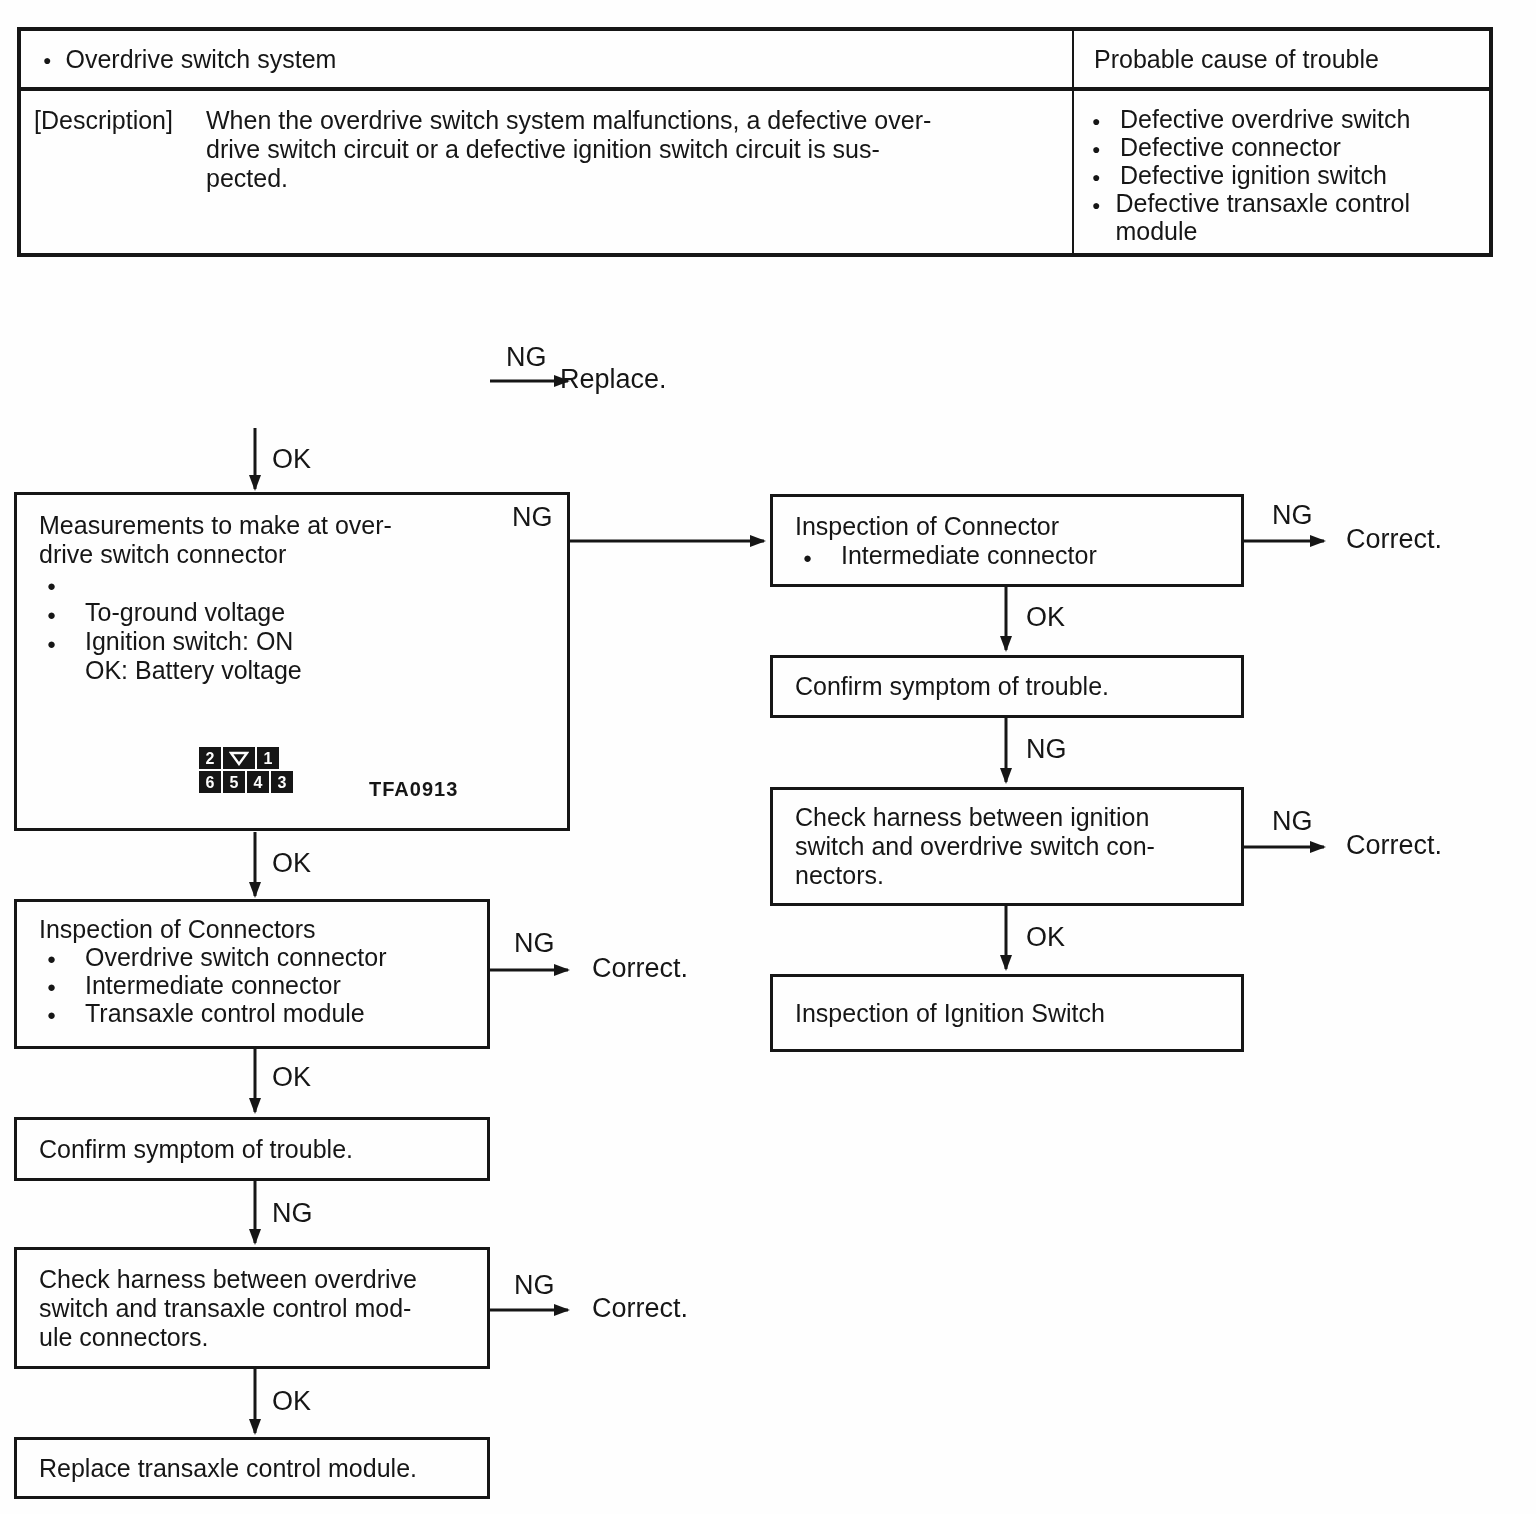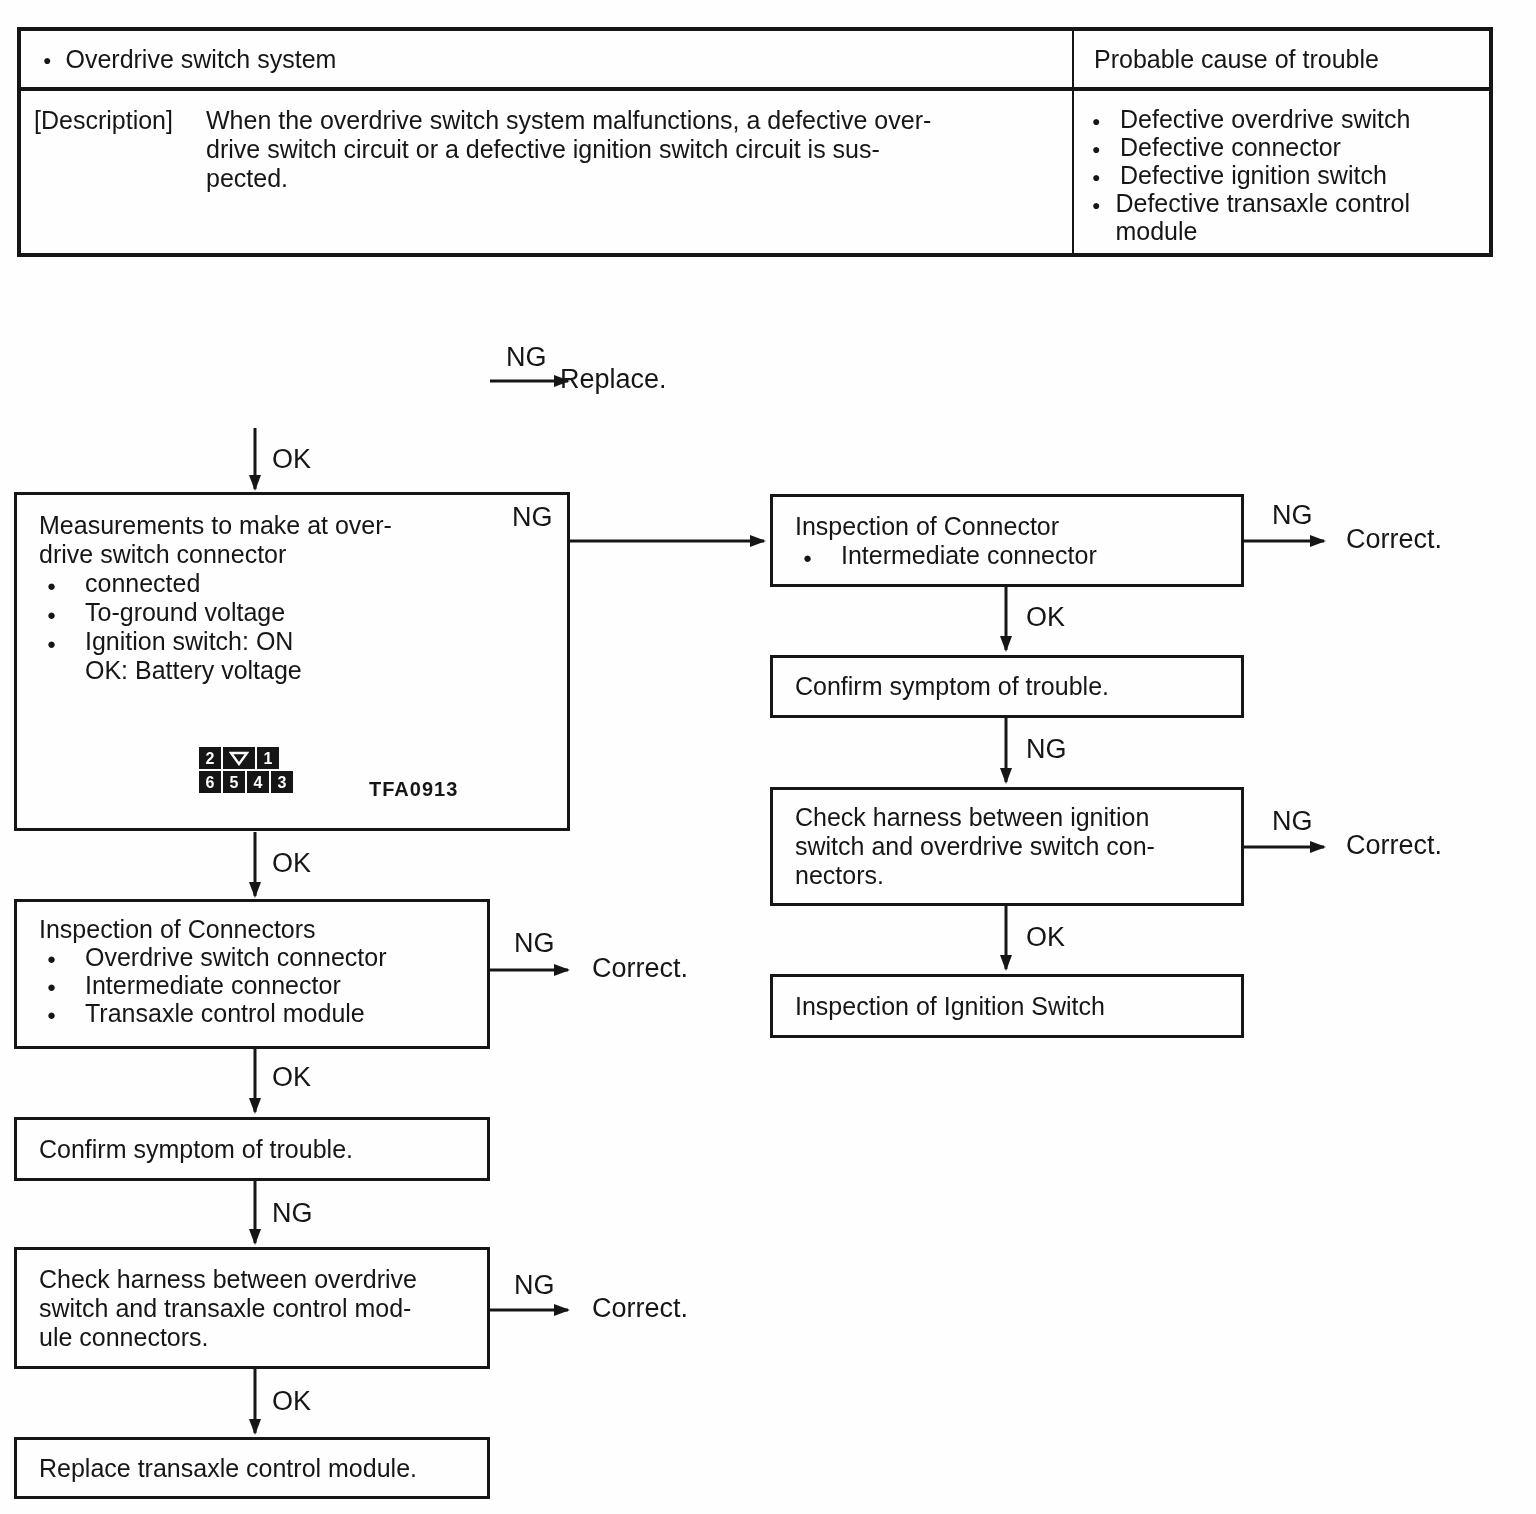--- a/index.html
+++ b/index.html
@@ -122,21 +122,20 @@
     <line x1="1006" y1="906" x2="1006" y2="969" stroke="#161616" stroke-width="3" marker-end="url(#arr)"></line>
   </svg>
 
 
   <div class="fbox topalign" style="left:14px; top:492px; width:556px; height:339px; padding-top:16px;">
     <div>Measurements to make at over-</div>
     <div>drive switch connector</div>
     <div class="brow">
       <span class="bdot">●</span>
       <div>
-        <div>connected</div>
       </div>
     </div>
     <div class="brow">
       <span class="bdot">●</span>
       <div>To-ground voltage</div>
     </div>
     <div class="brow">
       <span class="bdot">●</span>
       <div>Ignition switch: ON</div>
     </div>
@@ -202,21 +201,21 @@
   <div class="fbox" style="left:770px; top:655px; width:474px; height:63px;">
     <div>Confirm symptom of trouble.</div>
   </div>
 
   <div class="fbox" style="left:770px; top:787px; width:474px; height:119px;">
     <div>Check harness between ignition</div>
     <div>switch and overdrive switch con-</div>
     <div>nectors.</div>
   </div>
 
-  <div class="fbox" style="left:770px; top:974px; width:474px; height:64px;">
+  <div class="fbox" style="left:770px; top:974px; width:474px; height:78px;">
     <div>Inspection of Ignition Switch</div>
   </div>
 
   <div class="lbl" style="left:506px; top:342px;">NG</div>
   <div class="lbl" style="left:560px; top:364px;">Replace.</div>
   <div class="lbl" style="left:272px; top:444px;">OK</div>
   <div class="lbl" style="left:512px; top:502px;">NG</div>
   <div class="lbl" style="left:272px; top:848px;">OK</div>
   <div class="lbl" style="left:514px; top:928px;">NG</div>
   <div class="lbl" style="left:592px; top:953px;">Correct.</div>

